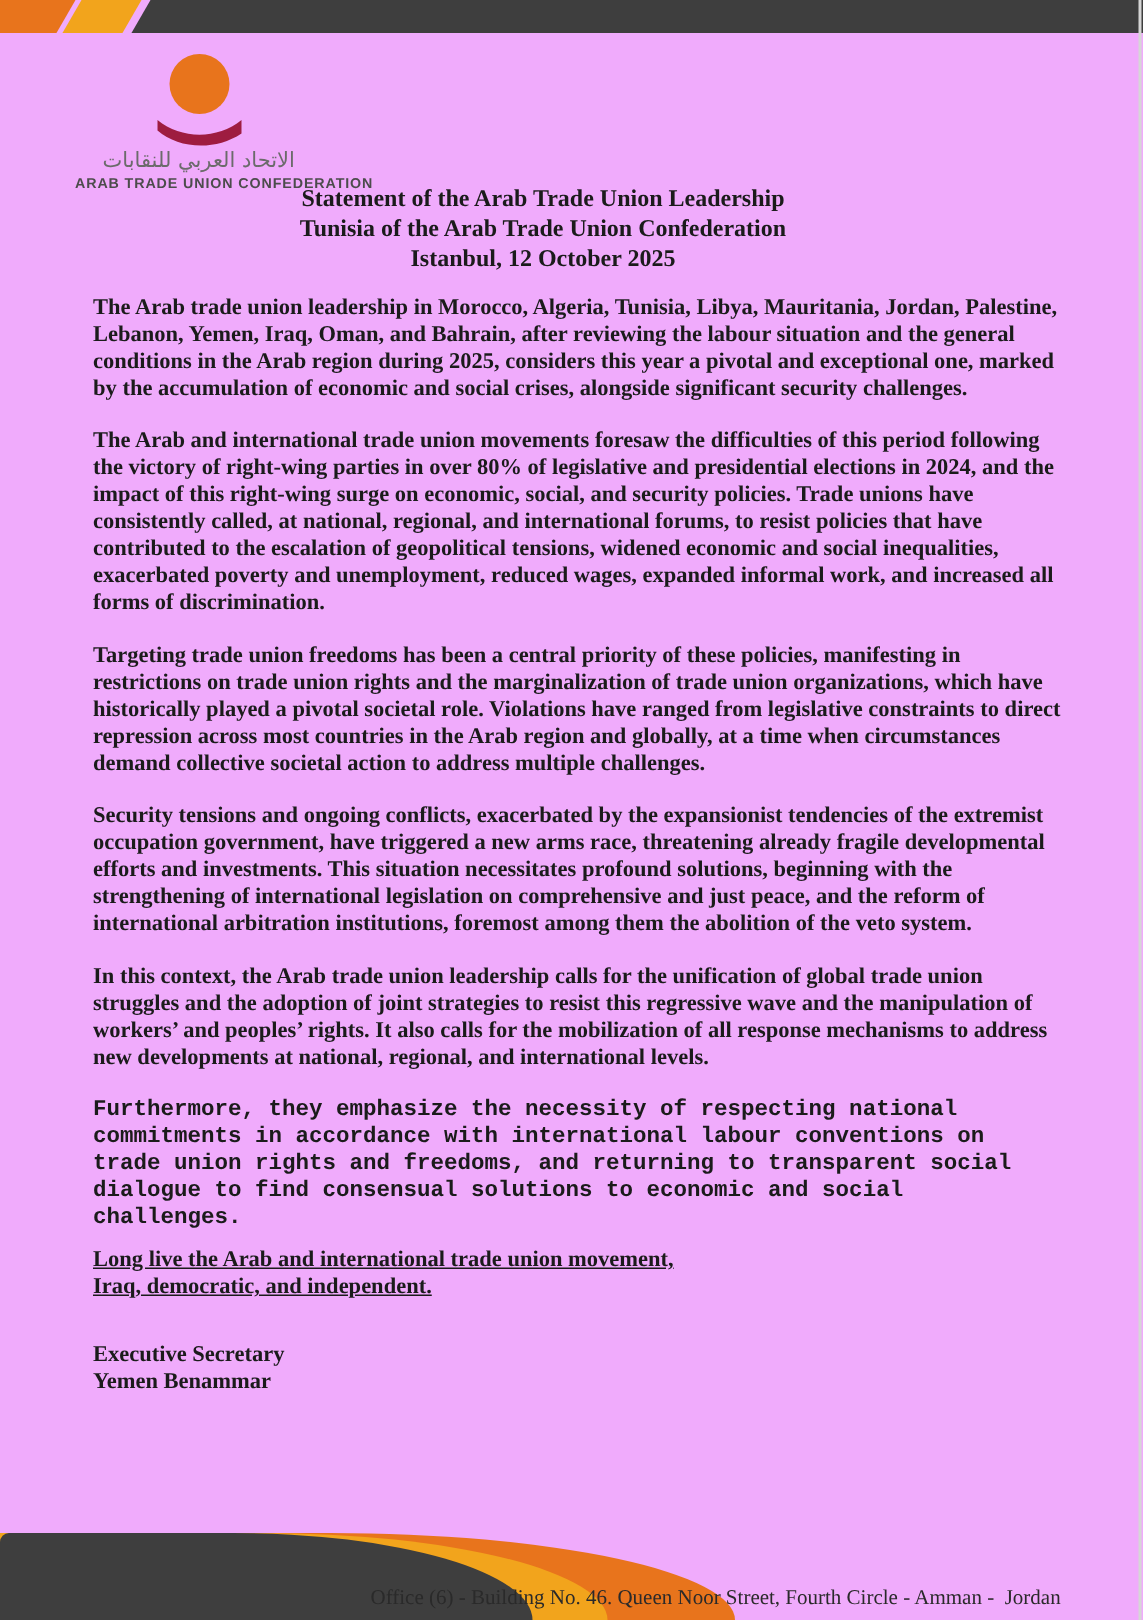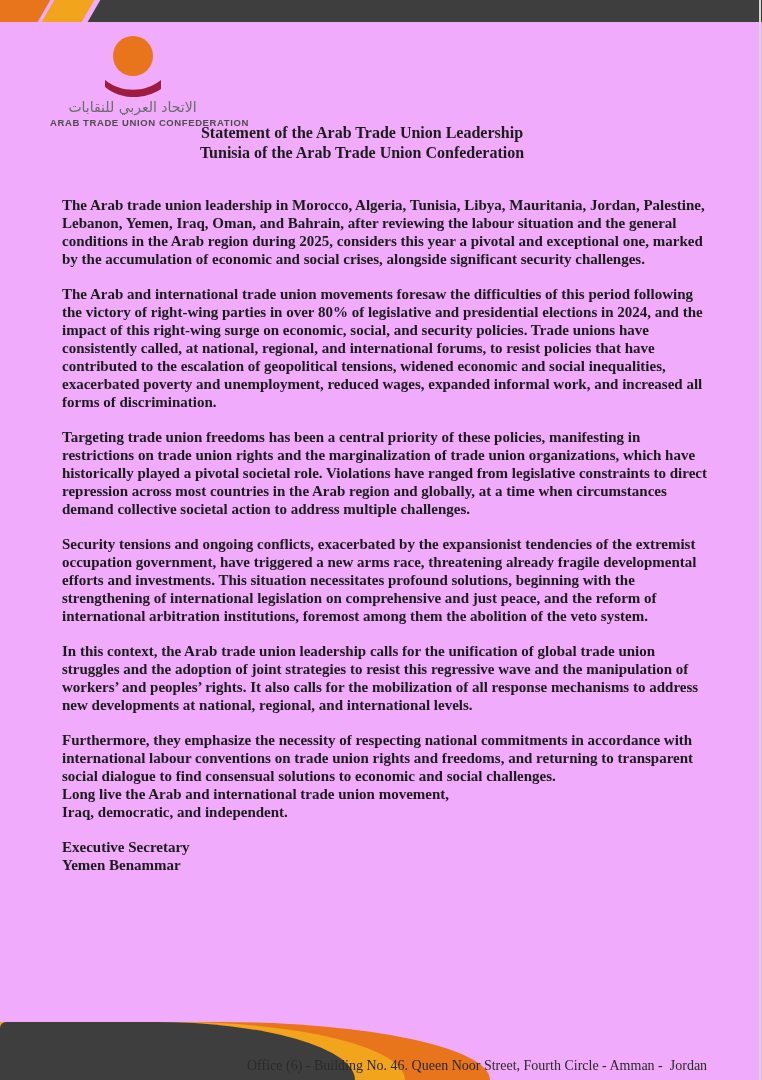--- a/index.html
+++ b/index.html
@@ -19,23 +19,23 @@
   .logo{position:absolute;left:50px;top:36px;width:165px;text-align:center;}
   .logo-circle{width:40px;height:40px;border-radius:50%;background:var(--orange,#e8741c);margin:0 auto;}
   .logo-swoosh{display:block;margin:2px auto 0 auto;}
   .logo-arabic{font-family:"DejaVu Sans",sans-serif;font-size:14px;color:#6b6b6b;direction:rtl;margin-top:1px;white-space:nowrap;}
   .logo-name{font-family:"Liberation Sans",sans-serif;font-weight:bold;font-size:9.5px;letter-spacing:0.6px;color:#4c4c4c;white-space:nowrap;margin-top:2px;}
   
   .title-block{position:absolute;left:62px;top:123px;width:600px;text-align:center;font-weight:bold;font-size:16px;line-height:20px;}
   
   .body-block{position:absolute;left:62px;top:196px;width:645px;font-weight:bold;font-size:15px;line-height:18px;}
   .para{margin:0 0 17px 0;}
-  .paragraphs .para:last-child{margin-bottom:0;}
-  .closing{margin:0 0 17px 0;}
-  .signature{margin-top:17px;}
+  .paragraphs .para:last-child{margin-bottom:10px;font-family:Liberation Mono, monospace;}
+  .closing{margin:0 0 17px 0;text-decoration:underline;}
+  .signature{margin-top:27px;}
   
   .footer{position:absolute;left:247px;top:1013px;font-size:14px;line-height:21px;color:#2a2a2a;white-space:pre-wrap;}
   
   .wave{position:absolute;bottom:0;left:0;}
   .wave.w-orange{width:490px;height:58px;background:var(--orange,#e8741c);border-top-right-radius:270px 58px;}
   .wave.w-gold{width:405px;height:58px;background:var(--gold,#f2a41c);border-top-right-radius:230px 58px;}
   .wave.w-dark{width:355px;height:58px;background:var(--dark,#3e3e3e);border-top-right-radius:200px 58px;border-top-left-radius:6px;}
 </style>
 </head>
 <body>
@@ -53,20 +53,21 @@
     <svg class="logo-swoosh" width="60" height="20" viewBox="0 0 60 20">
       <path d="M2,2 C18,15 42,15 58,2 L58,11 C40,23 16,21 2,9 Z" fill="#9e1c40"></path>
     </svg>
     <div class="logo-arabic">الاتحاد العربي للنقابات</div>
     <div class="logo-name">ARAB TRADE UNION CONFEDERATION</div>
   </div>
 
   <div class="title-block">
     <div>Statement of the Arab Trade Union Leadership</div>
     <div>Tunisia of the Arab Trade Union Confederation</div>
+    <div>Istanbul, 12 October 2025</div>
   </div>
 
   <div class="body-block">
     <div class="paragraphs">
         <p class="para">The Arab trade union leadership in Morocco, Algeria, Tunisia, Libya, Mauritania, Jordan, Palestine, Lebanon, Yemen, Iraq, Oman, and Bahrain, after reviewing the labour situation and the general conditions in the Arab region during 2025, considers this year a pivotal and exceptional one, marked by the accumulation of economic and social crises, alongside significant security challenges.</p>
         <p class="para">The Arab and international trade union movements foresaw the difficulties of this period following the victory of right-wing parties in over 80% of legislative and presidential elections in 2024, and the impact of this right-wing surge on economic, social, and security policies. Trade unions have consistently called, at national, regional, and international forums, to resist policies that have contributed to the escalation of geopolitical tensions, widened economic and social inequalities, exacerbated poverty and unemployment, reduced wages, expanded informal work, and increased all forms of discrimination.</p>
         <p class="para">Targeting trade union freedoms has been a central priority of these policies, manifesting in restrictions on trade union rights and the marginalization of trade union organizations, which have historically played a pivotal societal role. Violations have ranged from legislative constraints to direct repression across most countries in the Arab region and globally, at a time when circumstances demand collective societal action to address multiple challenges.</p>
         <p class="para">Security tensions and ongoing conflicts, exacerbated by the expansionist tendencies of the extremist occupation government, have triggered a new arms race, threatening already fragile developmental efforts and investments. This situation necessitates profound solutions, beginning with the strengthening of international legislation on comprehensive and just peace, and the reform of international arbitration institutions, foremost among them the abolition of the veto system.</p>
         <p class="para">In this context, the Arab trade union leadership calls for the unification of global trade union struggles and the adoption of joint strategies to resist this regressive wave and the manipulation of workers’ and peoples’ rights. It also calls for the mobilization of all response mechanisms to address new developments at national, regional, and international levels.</p>
         <p class="para">Furthermore, they emphasize the necessity of respecting national commitments in accordance with international labour conventions on trade union rights and freedoms, and returning to transparent social dialogue to find consensual solutions to economic and social challenges.</p>

